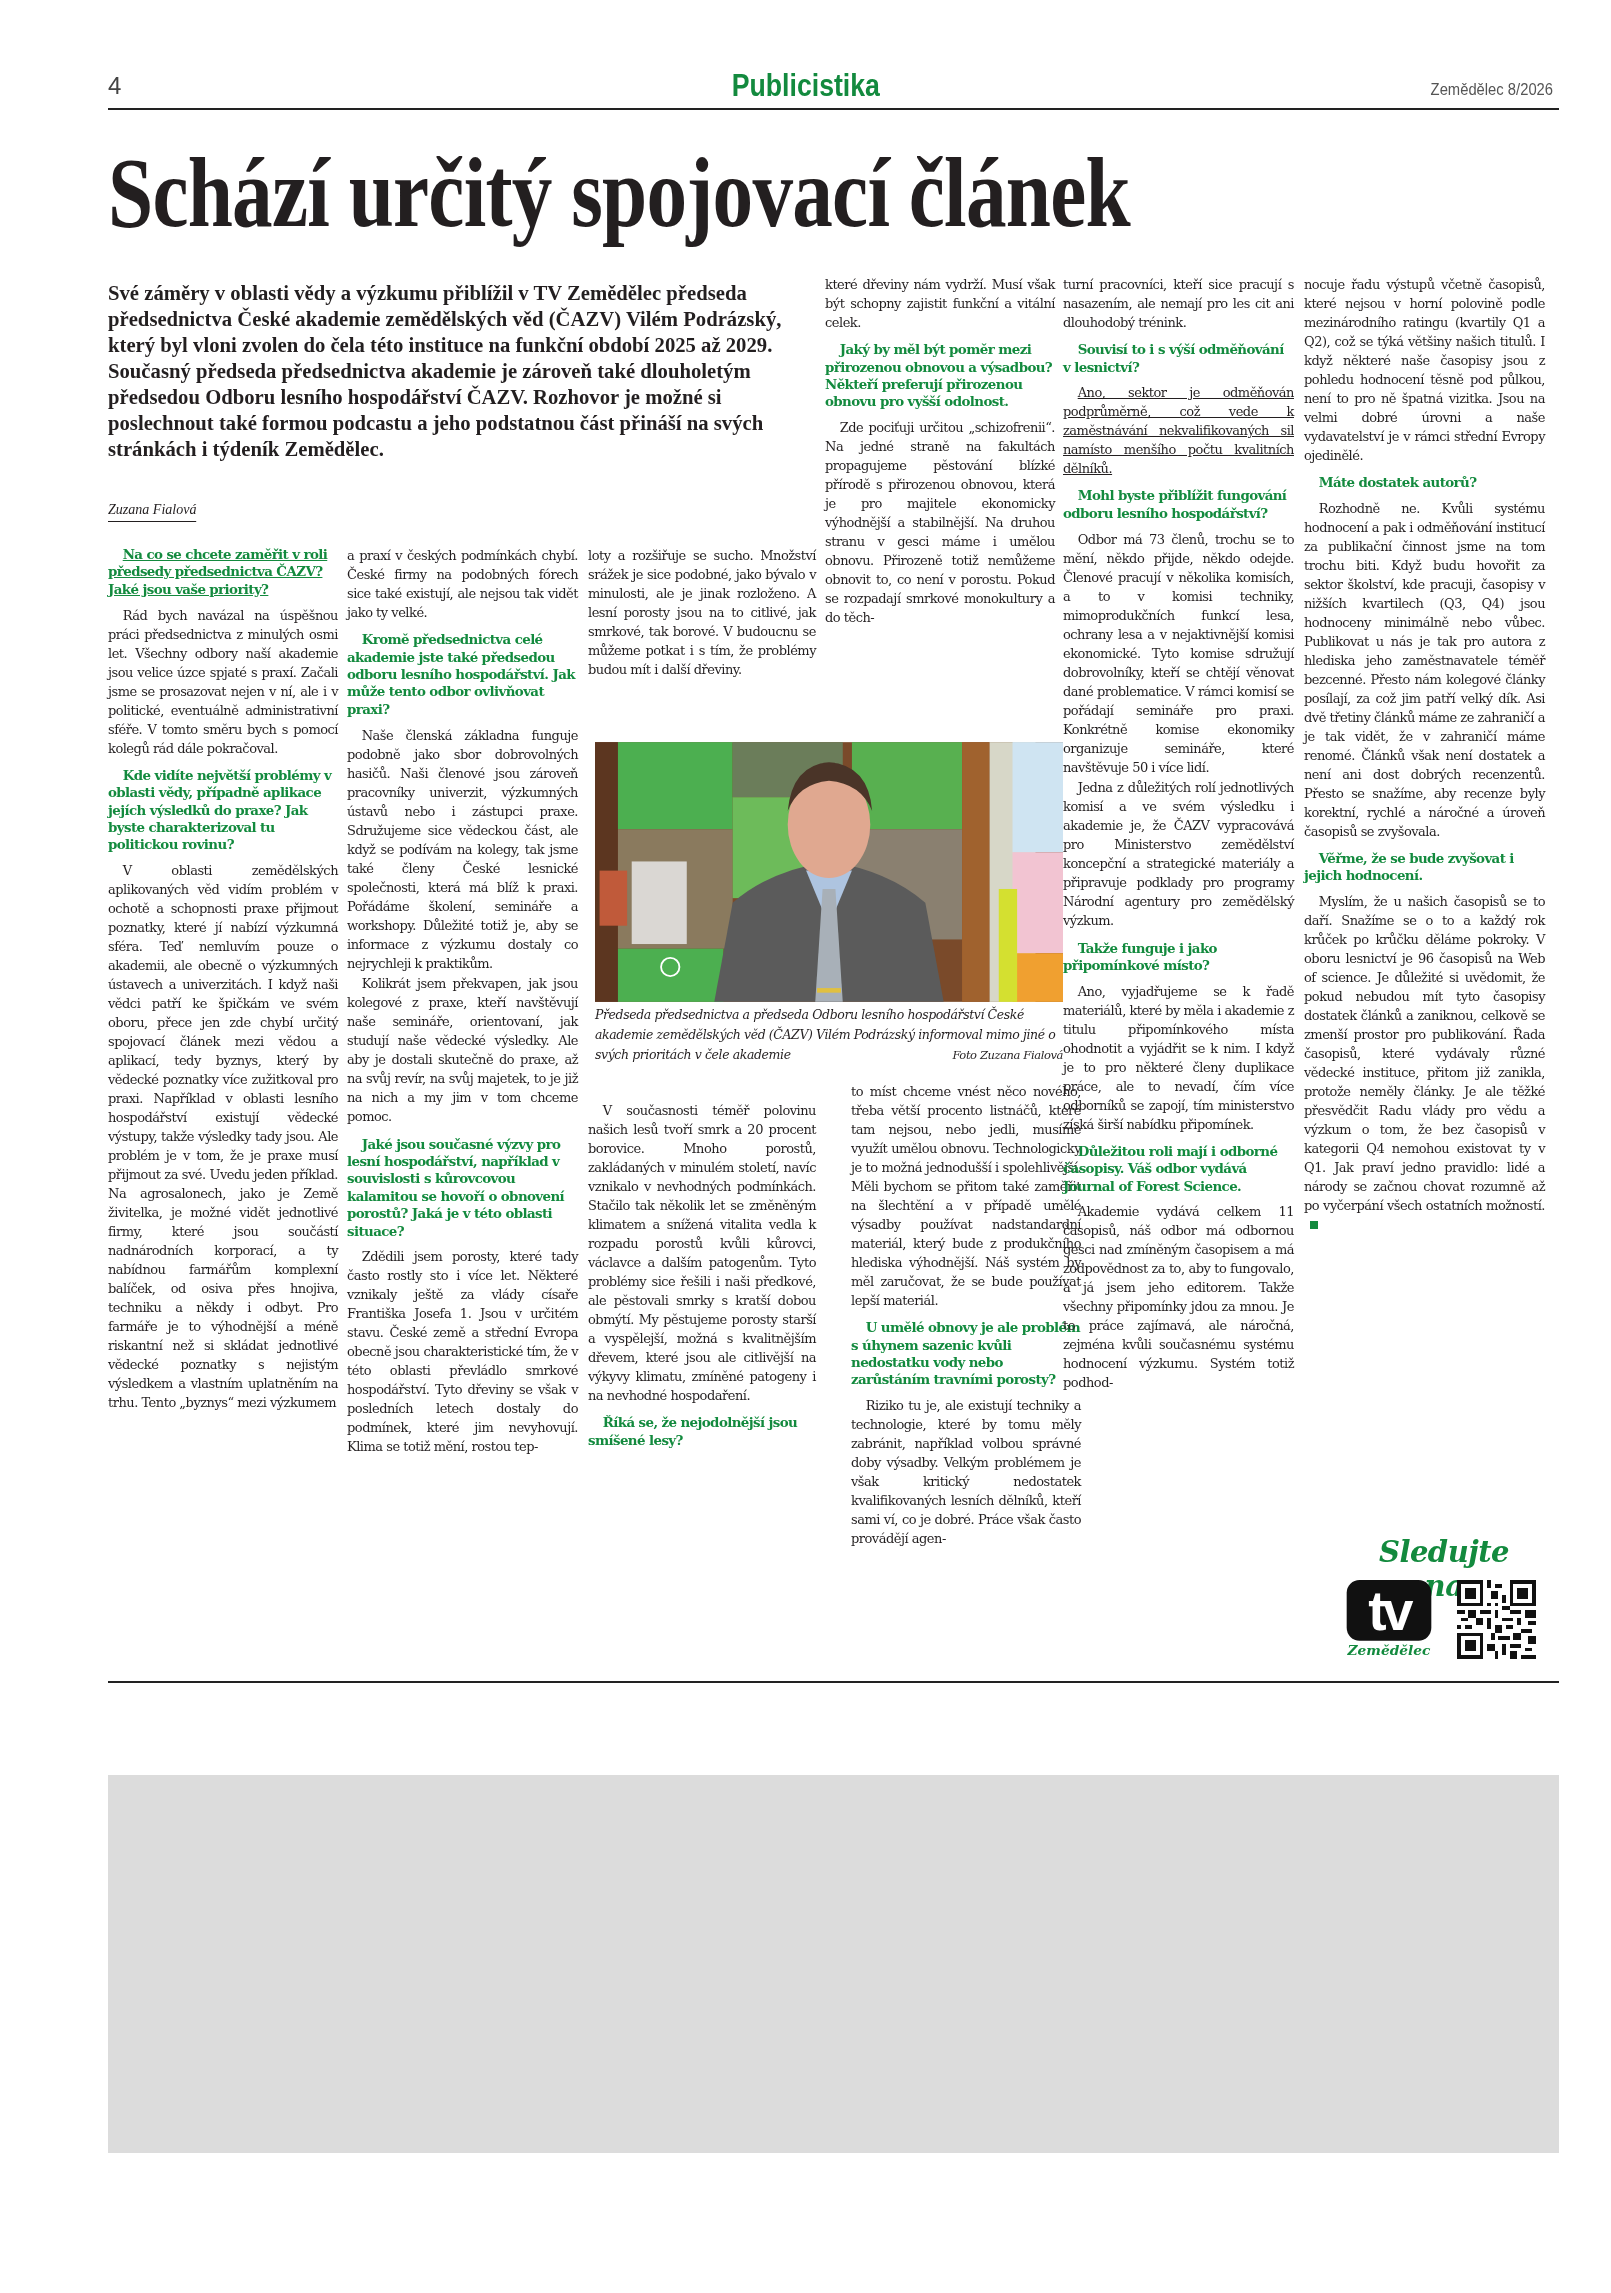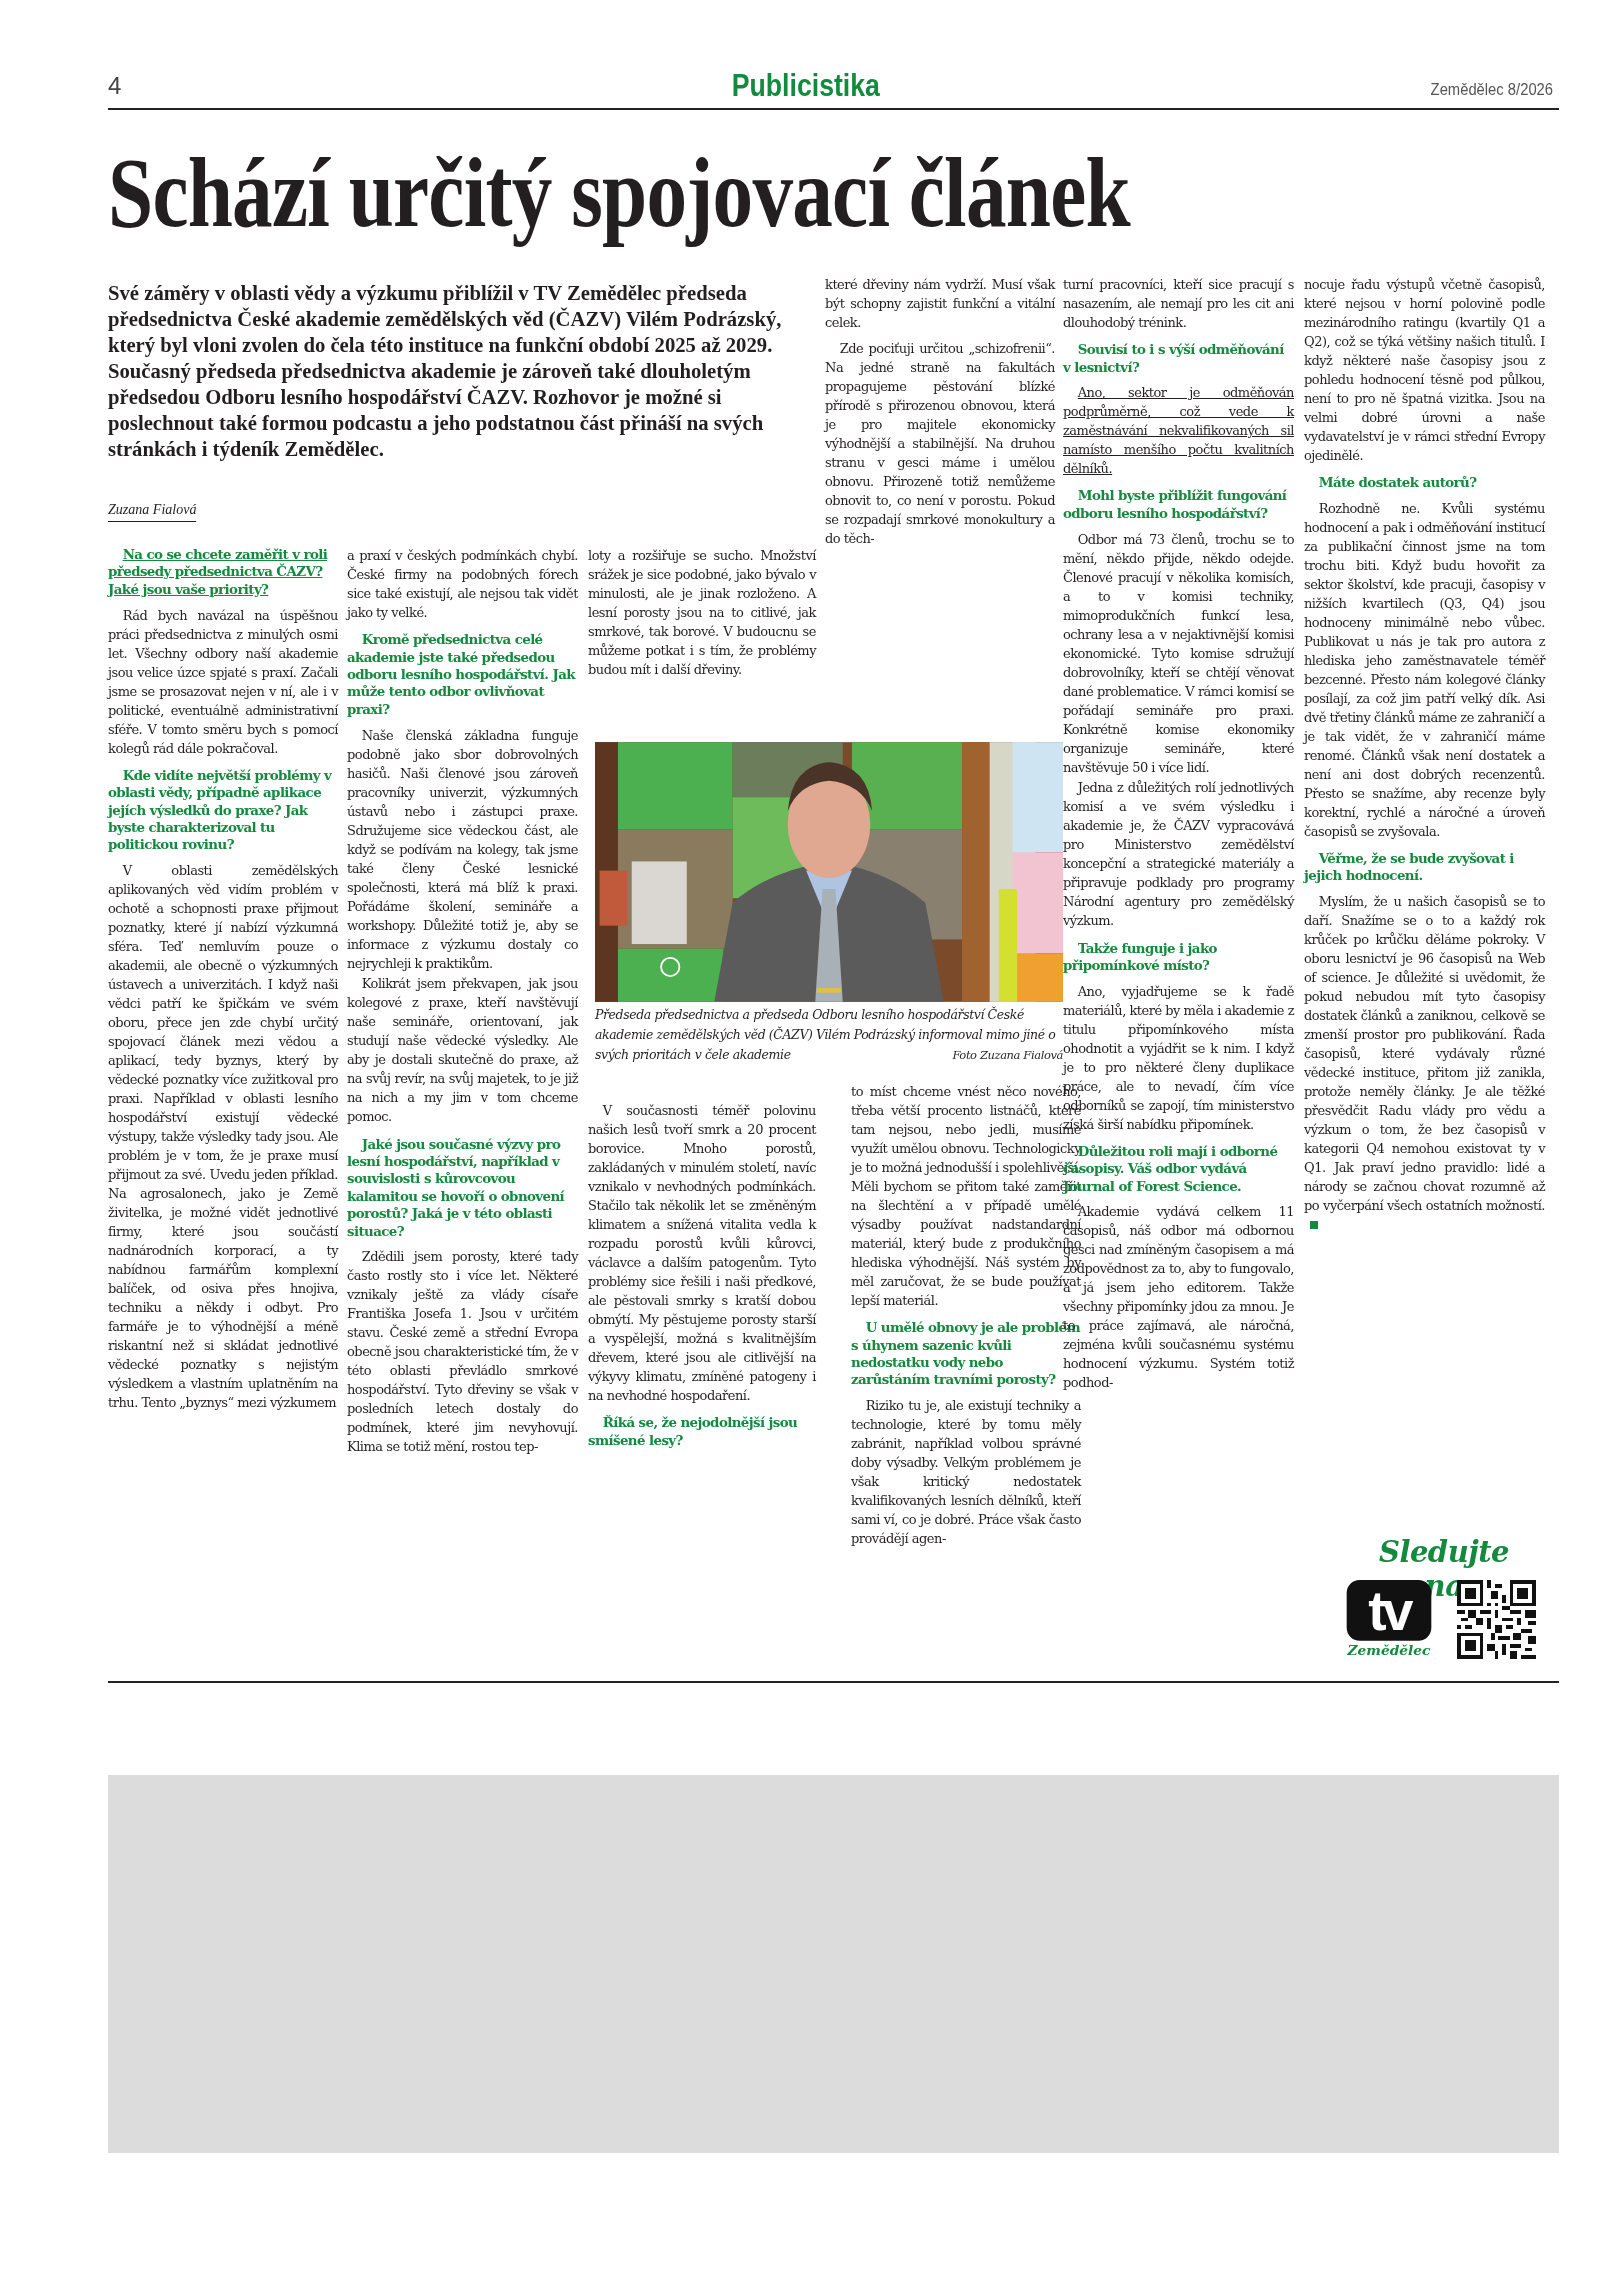--- a/index.html
+++ b/index.html
@@ -62,20 +62,21 @@
   <h3>Jaké jsou současné výzvy pro lesní hospodářství, například v souvislosti s kůrovcovou kalamitou se hovoří o obnovení porostů? Jaká je v této oblasti situace?</h3>
   <p>Zdědili jsem porosty, které tady často rostly sto i více let. Některé vznikaly ještě za vlády císaře Františka Josefa 1. Jsou v určitém stavu. České země a střední Evropa obecně jsou charakteristické tím, že v této oblasti převládlo smrkové hospodářství. Tyto dřeviny se však v posledních letech dostaly do podmínek, které jim nevyhovují. Klima se totiž mění, rostou tep-</p>
 </div>
 
 <div class="col c3a">
   <p style="text-indent:0;">loty a rozšiřuje se sucho. Množství srážek je sice podobné, jako bývalo v minulosti, ale je jinak rozloženo. A lesní porosty jsou na to citlivé, jak smrkové, tak borové. V budoucnu se můžeme potkat i s tím, že problémy budou mít i další dřeviny.</p>
 </div>
 
 <div class="col c4a">
   <p style="text-indent:0;margin-bottom:7.3px;">které dřeviny nám vydrží. Musí však být schopny zajistit funkční a vitální celek.</p>
+  <h3>Jaký by měl být poměr mezi přirozenou obnovou a výsadbou? Někteří preferují přirozenou obnovu pro vyšší odolnost.</h3>
   <p>Zde pociťuji určitou „schizofrenii“. Na jedné straně na fakultách propagujeme pěstování blízké přírodě s přirozenou obnovou, která je pro majitele ekonomicky výhodnější a stabilnější. Na druhou stranu v gesci máme i umělou obnovu. Přirozeně totiž nemůžeme obnovit to, co není v porostu. Pokud se rozpadají smrkové monokultury a do těch-</p>
 </div>
 
 <div class="abs photo">
   <svg width="468" height="260" viewBox="0 0 510 283" xmlns="http://www.w3.org/2000/svg">
     <rect x="0" y="0" width="510" height="283" fill="#7a4a2a"></rect>
     <rect x="0" y="0" width="25" height="283" fill="#5c3620"></rect>
     <rect x="25" y="0" width="125" height="95" fill="#4caf50"></rect>
     <rect x="25" y="95" width="125" height="130" fill="#8a7a5e"></rect>
     <rect x="40" y="130" width="60" height="90" fill="#e8e8e8" opacity="0.85"></rect>

